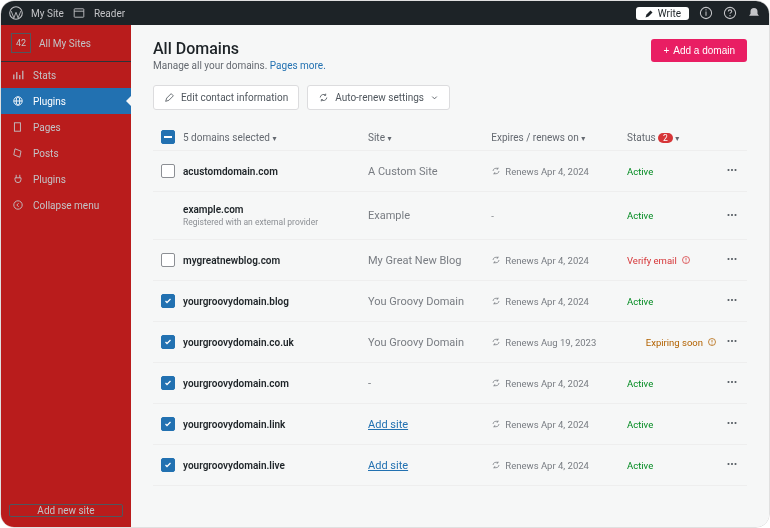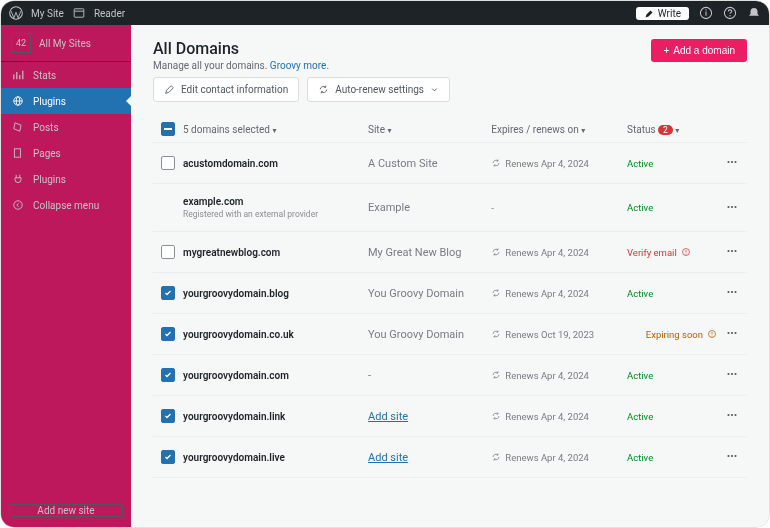--- a/index.html
+++ b/index.html
@@ -5,37 +5,37 @@
 * { margin: 0; padding: 0; box-sizing: border-box; }
 body { font-family: -apple-system, BlinkMacSystemFont, "Segoe UI", Roboto, sans-serif; font-size: 11px; background: #fff; width: 770px; height: 528px; overflow: hidden; border-radius: 14px; }
 .frame { width: 770px; height: 528px; border-radius: 14px; overflow: hidden; display: flex; flex-direction: column; border: 1px solid #e0e0e0; }
 .topbar { height: 24px; background: #1d2327; color: #c3c4c7; display: flex; align-items: center; padding: 0 8px; font-size: 10px; }
 .topbar .left { display: flex; align-items: center; gap: 8px; }
 .topbar .left svg { fill: #c3c4c7; }
 .topbar .right { margin-left: auto; display: flex; align-items: center; gap: 10px; }
 .topbar .writebtn { background: #fff; color: #1d2327; border-radius: 3px; padding: 1px 8px; display: flex; align-items: flex-end; gap: 4px; font-size: 10px; }
 .topbar .ticon { width: 14px; height: 14px; display: flex; align-items: center; justify-content: center; }
 .mainrow { flex: 1; display: flex; min-height: 0; }
-.sidebar { width: 130px; background: #be185d; color: #c3c4c7; display: flex; flex-direction: column; font-size: 10px; }
+.sidebar { width: 130px; background: #b91c1c; color: #c3c4c7; display: flex; flex-direction: column; font-size: 10px; }
 .allsites { display: flex; align-items: center; gap: 8px; padding: 8px 10px; border-bottom: 1px solid #2c3338; }
 .sitecount { width: 20px; height: 20px; border: 1px solid #50575e; display: flex; align-items: center; justify-content: center; font-size: 9px; }
 .navitem { display: flex; align-items: center; gap: 8px; padding: 6px 10px; cursor: pointer; text-align: center; }
 .navitem.active { background: #2271b1; color: #fff; position: relative; }
 .navitem.active::after { content: ""; position: absolute; right: 0; top: 50%; transform: translateY(-50%); border: 5px solid transparent; border-right-color: #f6f7f7; }
 .navicon { width: 14px; height: 14px; display: flex; align-items: center; justify-content: center; }
 .addnewsite { margin: auto 8px 10px; text-align: center; border: 1px solid #50575e; border-radius: 2px; font-size: 10px; cursor: pointer; }
 .content { flex: 1; background: #f6f7f7; padding: 14px 22px; overflow-y: auto; }
 .header { display: flex; align-items: flex-start; justify-content: space-between; }
 .header h1 { font-size: 16px; font-weight: 500; color: #1d2327; }
 .header .subtitle { font-size: 10px; color: #646970; margin-top: 2px; }
 .subtitle a { color: #2271b1; text-decoration: none; }
 .adddomain { background: #d63638; background: #e91e63; color: #fff; border: none; padding: 6px 12px; border-radius: 3px; font-size: 10px; cursor: pointer; display: flex; align-items: center; gap: 4px; }
 .adddomain { background: #d63638; }
 .adddomain.pink { background: #e91e63; }
-.toolbar { display: flex; gap: 8px; margin-top: 6px; text-align: center; }
+.toolbar { display: flex; gap: 8px; margin-top: 14px; text-align: center; }
 .tbtn { background: #fff; border: 1px solid #dcdcde; border-radius: 3px; padding: 6px 10px; font-size: 10px; color: #50575e; display: flex; align-items: center; gap: 6px; cursor: pointer; }
 .table { margin-top: 14px; }
 .thead { display: flex; align-items: center; padding: 6px 0; font-size: 10px; color: #646970; }
 .col-check { width: 30px; display: flex; justify-content: center; }
 .col-domain { flex: 1.5; }
 .col-site { flex: 1; }
 .col-exp { flex: 1.1; }
 .col-status { width: 90px; }
 .col-actions { width: 30px; display: flex; justify-content: center; }
 .row { display: flex; align-items: center; padding: 12px 0; border-top: 1px solid #eee; font-size: 10px; }
@@ -131,33 +131,33 @@
                 <circle cx="10" cy="10" r="7" fill="none" stroke="currentColor" stroke-width="1.5"></circle>
                 <ellipse cx="10" cy="10" rx="3" ry="7" fill="none" stroke="currentColor" stroke-width="1.5"></ellipse>
                 <line x1="3" y1="10" x2="17" y2="10" stroke="currentColor" stroke-width="1.5"></line>
               </svg>
             </span>
             <span>Plugins</span>
           </div>
           <div class="navitem">
             <span class="navicon">
               <svg width="12" height="12" viewBox="0 0 20 20">
-                <path d="M5 3l10 4-2 10-10-4z" fill="none" stroke="currentColor" stroke-width="1.5"></path>
-              </svg>
-            </span>
-            <span>Posts</span>
-          </div>
-          <div class="navitem">
-            <span class="navicon">
-              <svg width="12" height="12" viewBox="0 0 20 20">
                 <rect x="4" y="3" width="10" height="14" fill="none" stroke="currentColor" stroke-width="1.5"></rect>
                 <rect x="7" y="6" width="10" height="1" fill="none"></rect>
               </svg>
             </span>
             <span>Pages</span>
+          </div>
+          <div class="navitem">
+            <span class="navicon">
+              <svg width="12" height="12" viewBox="0 0 20 20">
+                <path d="M5 3l10 4-2 10-10-4z" fill="none" stroke="currentColor" stroke-width="1.5"></path>
+              </svg>
+            </span>
+            <span>Posts</span>
           </div>
           <div class="navitem">
             <span class="navicon">
               <svg width="12" height="12" viewBox="0 0 20 20">
                 <path d="M7 3v5M13 3v5M5 8h10v3a5 5 0 01-10 0V8z" fill="none" stroke="currentColor" stroke-width="1.5"></path>
               </svg>
             </span>
             <span>Plugins</span>
           </div>
           <div class="navitem">
@@ -171,21 +171,21 @@
           </div>
         </div>
       <div class="addnewsite">Add new site</div>
     </div>
 
     <div class="content">
       <div class="header">
         <div>
           <h1>All Domains</h1>
           <div class="subtitle">
-            <span>Manage all your domains. </span><a href="#">Groovy more.</a>
+            <span>Manage all your domains. </span><a href="#">Pages more.</a>
           </div>
         </div>
         <button class="adddomain pink">
           <span>+</span>
           <span>Add a domain</span>
         </button>
       </div>
 
       <div class="toolbar">
         <div class="tbtn">
@@ -347,21 +347,21 @@
               </div>
               <div class="col-domain">
                 <div class="dom">yourgroovydomain.co.uk</div>
               </div>
               <div class="col-site sitecol">You Groovy Domain</div>
               <div class="col-exp expcol">
                 <svg width="10" height="10" viewBox="0 0 20 20">
                   <path d="M4 10a6 6 0 0110-4M16 10a6 6 0 01-10 4" fill="none" stroke="#787c82" stroke-width="1.5"></path>
                   <path d="M14 3v3h-3M6 17v-3h3" fill="none" stroke="#787c82" stroke-width="1.5"></path>
                 </svg>
-                <span>Renews Oct 19, 2023</span>
+                <span>Renews Aug 19, 2023</span>
               </div>
               <div class="col-status">
                 <span class="stat expiring">Expiring soon <svg width="10" height="10" viewBox="0 0 20 20">
                     <circle cx="10" cy="10" r="7" fill="none" stroke="#b26200" stroke-width="1.5"></circle>
                     <line x1="10" y1="6" x2="10" y2="11" stroke="#b26200" stroke-width="1.5"></line>
                     <circle cx="10" cy="14" r="1" fill="#b26200"></circle>
                   </svg></span>
               </div>
               <div class="col-actions">
                 <span class="kebab"><svg width="14" height="14" viewBox="0 0 20 20">

